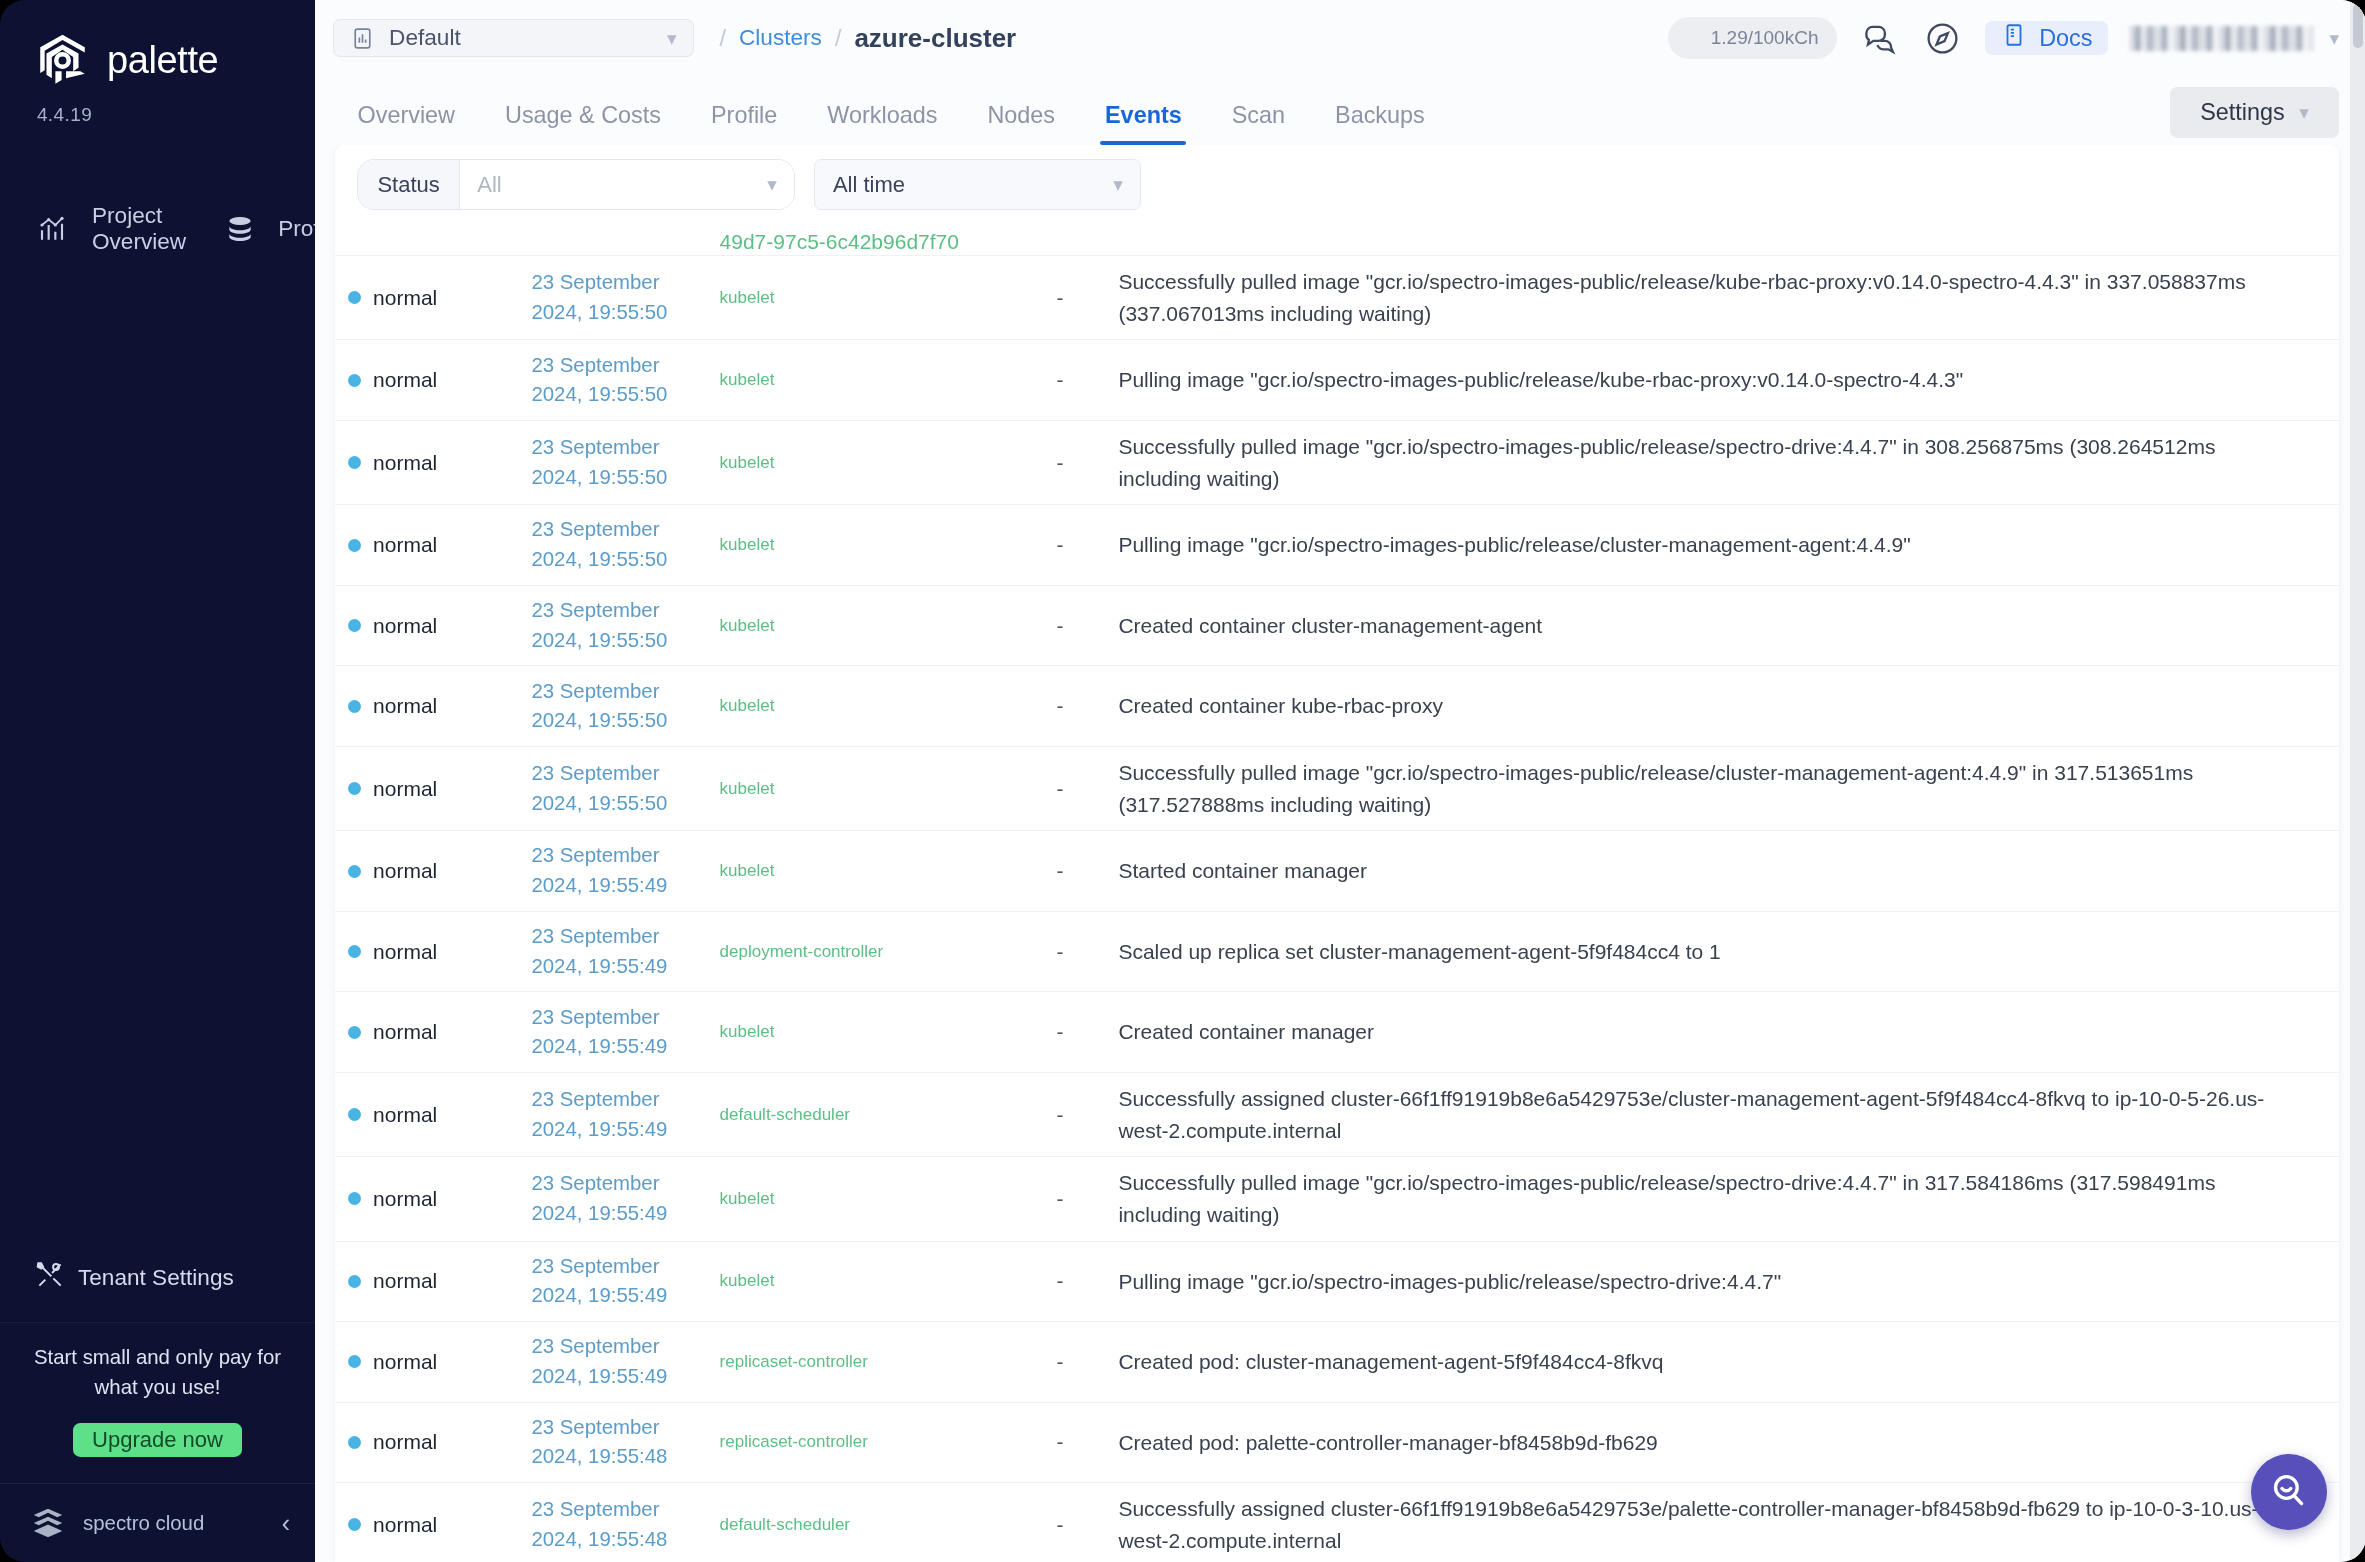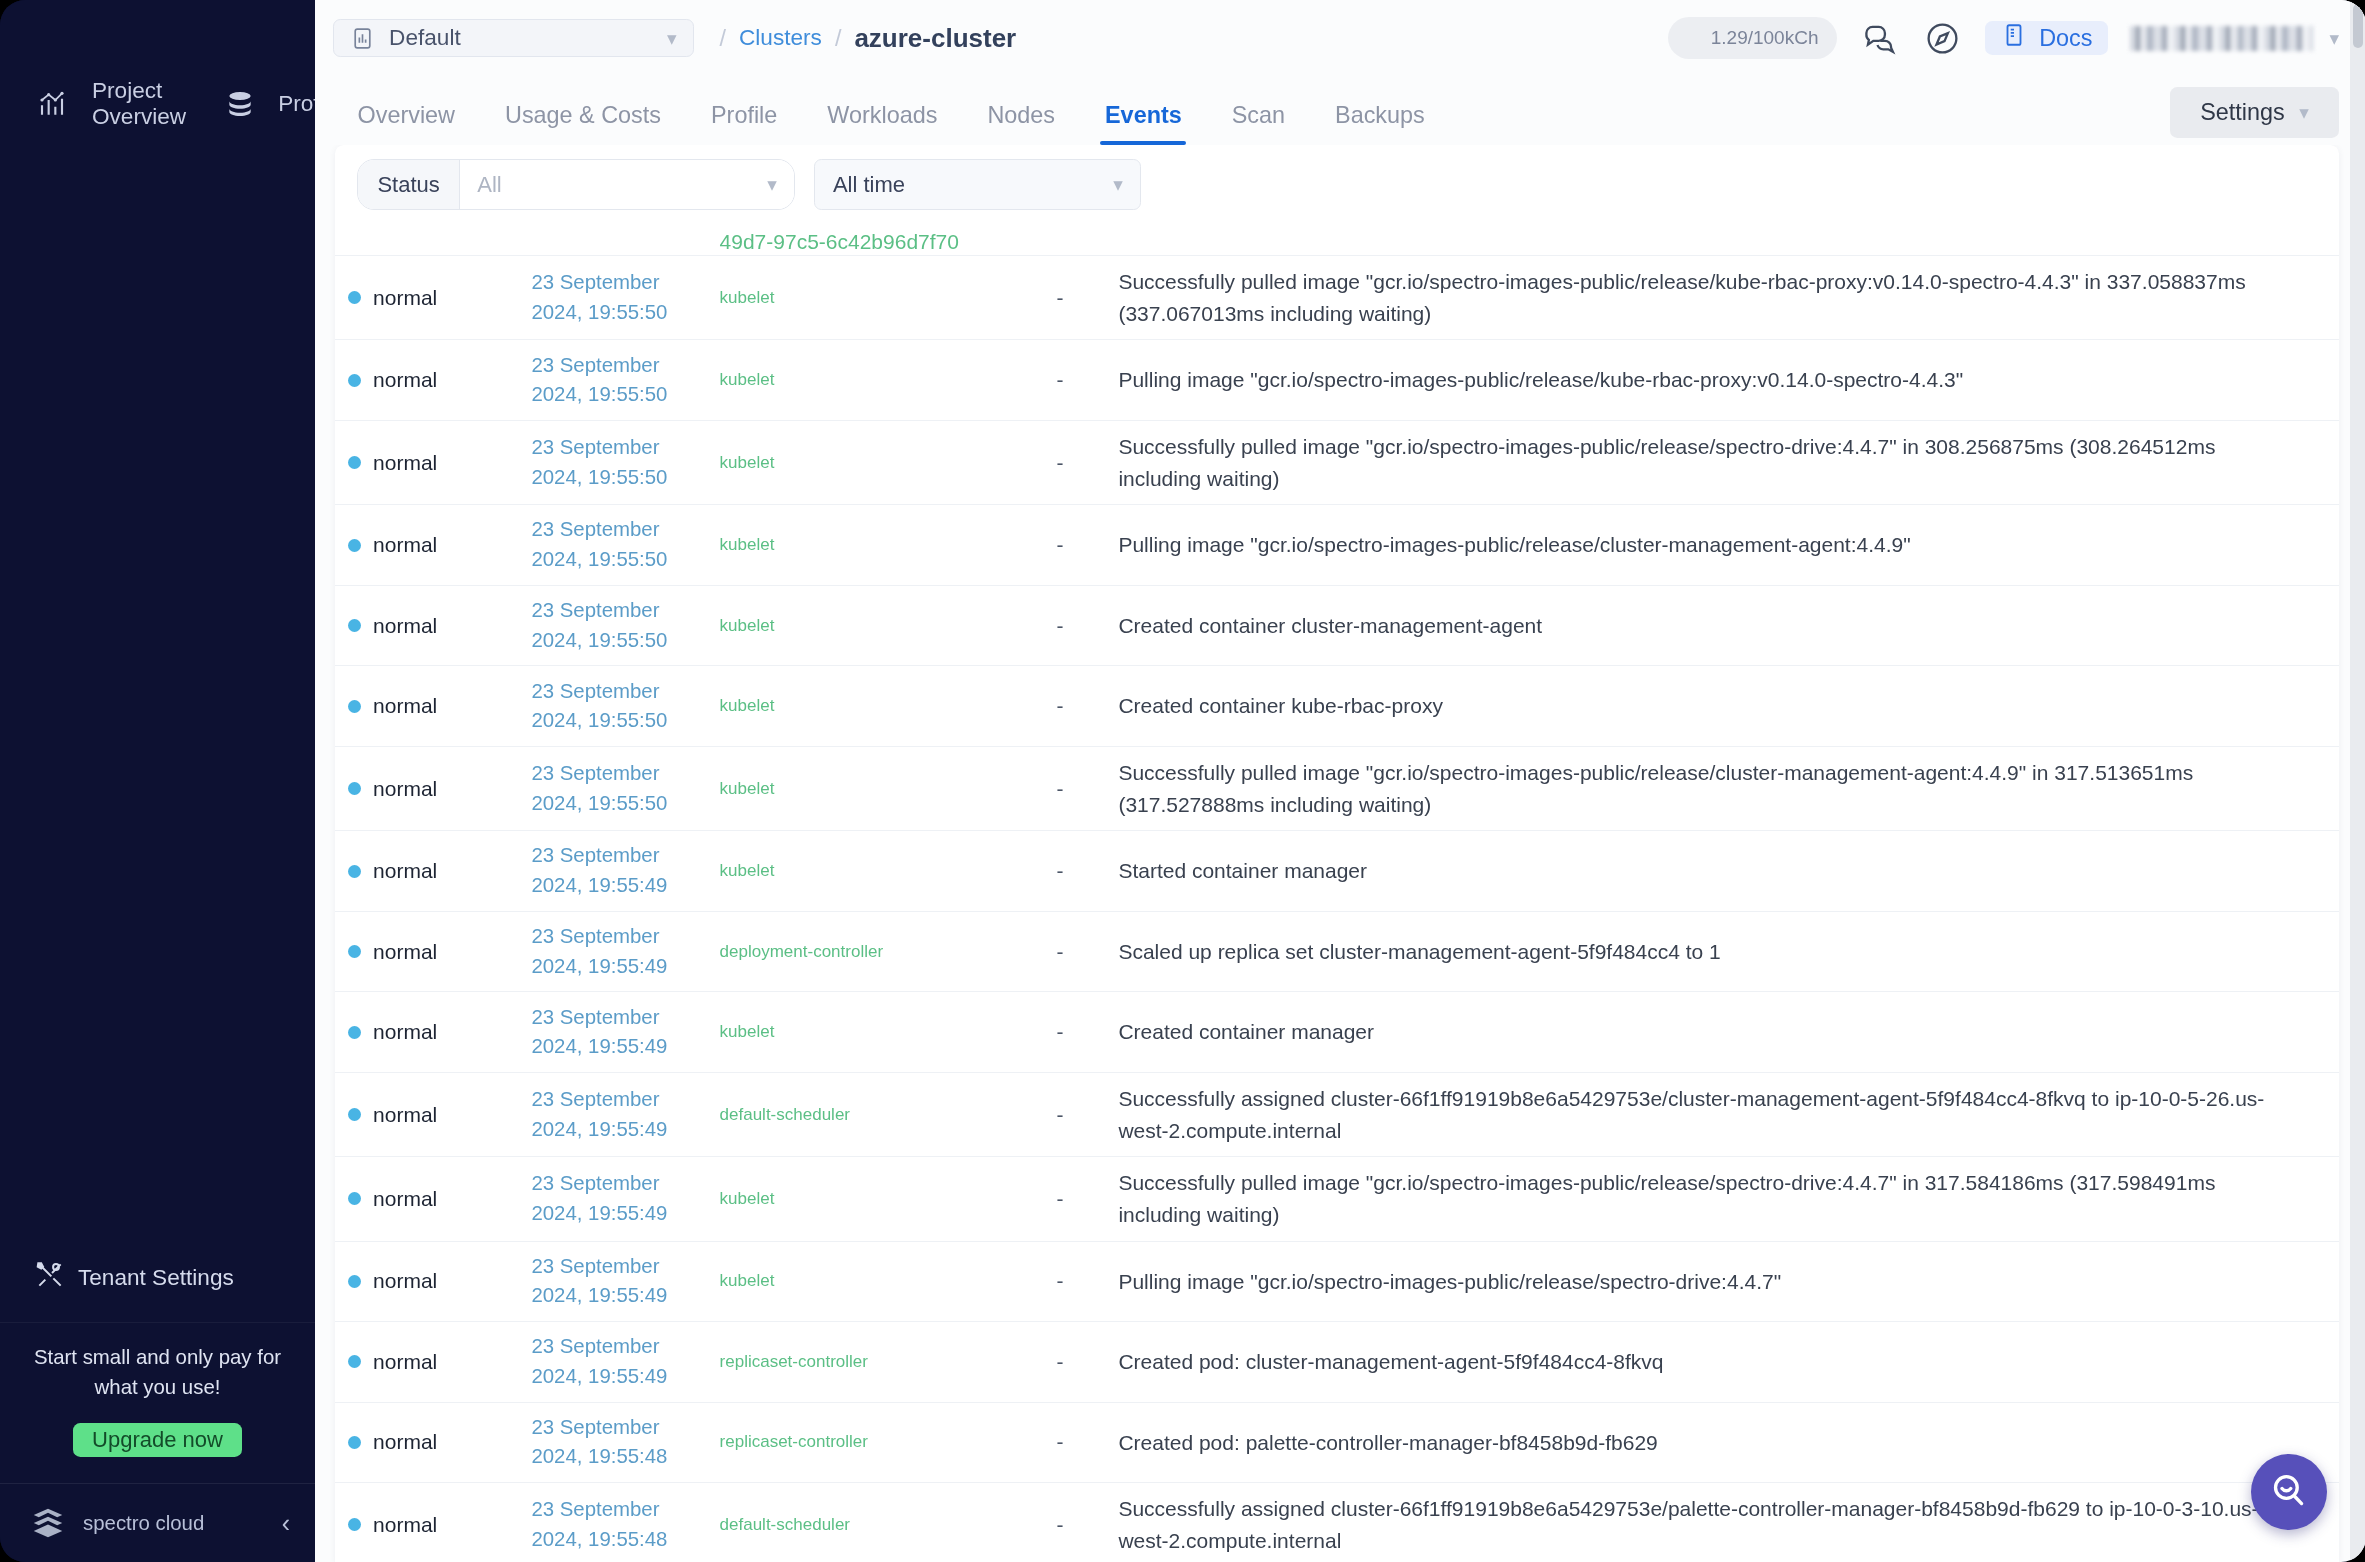--- a/index.html
+++ b/index.html
@@ -232,20 +232,38 @@
     box-shadow: 0 4.4px 13px rgba(50,45,120,.35); cursor: pointer;
   }
 </style>
 </head>
 <body>
 
 <div id="app">
 
   <aside class="sidebar">
 
+    <div class="brand">
+      <div class="brand-row">
+        <span class="logo-mark">
+          <svg viewBox="0 0 64 64" width="57" height="57">
+            <g fill="#ffffff">
+              <path d="M32 3 L57 17 L57 23 L32 9 L12 21 L12 43 L7 46 L7 17 Z"></path>
+              <path d="M32 14 L50 24 L50 40 L44 44 L44 28 L32 20 L20 28 L20 52 L14 48 L14 24 Z"></path>
+              <path d="M26 30 L38 30 L38 42 L26 42 Z" opacity="0.0"></path>
+              <circle cx="32" cy="32" r="7" fill="none" stroke="#ffffff" stroke-width="5"></circle>
+              <path d="M24 44 L24 58 L31 54 L31 44 Z"></path>
+              <path d="M36 44 L52 44 L57 47 L36 52 Z"></path>
+            </g>
+          </svg>
+        </span>
+        <span class="brand-name">palette</span>
+      </div>
+      <div class="version">4.4.19</div>
+    </div>
 
     <nav class="nav">
 
       <div class="nav-item">
         <span class="nico">
           <svg viewBox="0 0 24 24" width="32" height="32" fill="none" stroke="#c9cfe3" stroke-width="1.6">
             <path d="M3 20V13M8 20V9M13 20V14M18 20V8"></path>
             <path d="M3 9l5-4 5 4 5-5" stroke-width="1.3"></path>
             <circle cx="3" cy="9" r="1.2" fill="#c9cfe3" stroke="none"></circle>
             <circle cx="8" cy="5" r="1.2" fill="#c9cfe3" stroke="none"></circle>

